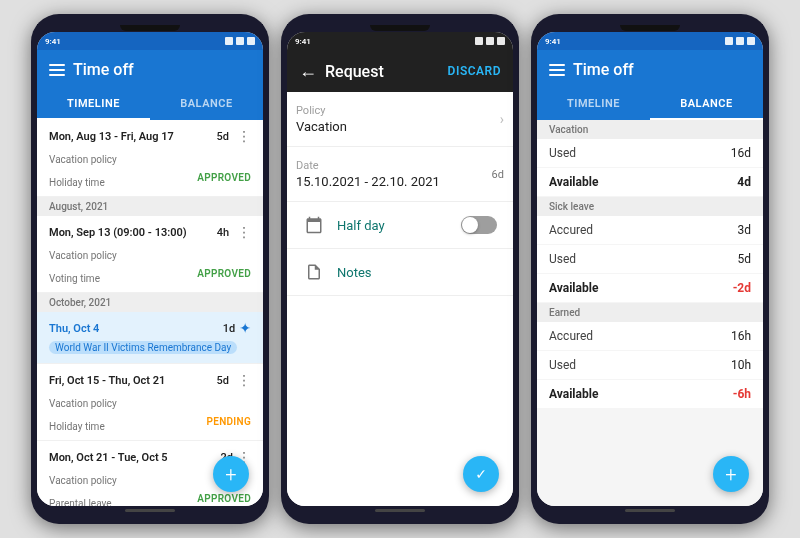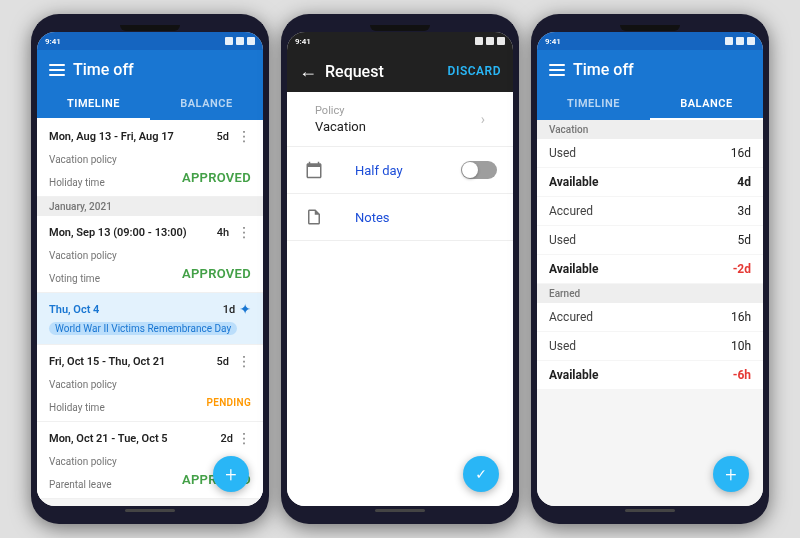--- a/index.html
+++ b/index.html
@@ -175,21 +175,21 @@
       font-size: 10px;
       color: #757575;
       margin-top: 10px;
     }
     .timeline-item-footer {
       display: flex;
       justify-content: flex-end;
       margin-top: 2px;
     }
     .status-approved {
-      font-size: 13px;
+      font-size: 10px;
       color: #43A047;
       font-weight: 600;
       letter-spacing: 0.3px;
     }
     .status-pending {
       font-size: 10px;
       color: #FF9800;
       font-weight: 600;
       letter-spacing: 0.3px;
     }
@@ -233,21 +233,21 @@
     .fab-check {
       font-size: 14px;
     }
     
     .request-content {
       flex: 1;
       background: white;
       overflow-y: auto;
     }
     .request-section {
-      padding: 12px 28px;
+      padding: 12px 9px;
       border-bottom: 1px solid #eeeeee;
       display: flex;
       align-items: center;
       justify-content: space-between;
     }
     .request-label {
       font-size: 11px;
       color: #9e9e9e;
       margin-bottom: 2px;
     }
@@ -270,22 +270,21 @@
       width: 22px;
       height: 22px;
       color: #757575;
       display: flex;
       align-items: center;
       justify-content: center;
     }
     .request-row-label {
       flex: 1;
       font-size: 13px;
-      color: #1d4ed8;
-      margin-left: 18px;
+      color: #0f766e;
     }
     .request-row-value {
       font-size: 11px;
       color: #757575;
     }
     
     .toggle {
       width: 36px;
       height: 18px;
       background: #9e9e9e;
@@ -414,37 +413,38 @@
               <span class="more-icon">⋮</span>
             </div>
           </div>
           <div class="timeline-item-sub">Vacation policy</div>
           <div class="timeline-item-footer" style="justify-content:space-between;align-items:center;">
             <span class="timeline-item-sub">Holiday time</span>
             <span class="status-approved">APPROVED</span>
           </div>
         </div>
 
-        <div class="section-header">January, 2021</div>
+        <div class="section-header">August, 2021</div>
 
         <div class="timeline-item">
           <div class="timeline-item-header">
             <span class="timeline-item-title">Mon, Sep 13 (09:00 - 13:00)</span>
             <div style="display:flex;align-items:center;gap:4px;">
               <span class="timeline-item-duration">4h</span>
               <span class="more-icon">⋮</span>
             </div>
           </div>
           <div class="timeline-item-sub">Vacation policy</div>
           <div class="timeline-item-footer" style="justify-content:space-between;align-items:center;">
             <span class="timeline-item-sub">Voting time</span>
             <span class="status-approved">APPROVED</span>
           </div>
         </div>
 
+        <div class="section-header">October, 2021</div>
 
         <div class="timeline-item highlighted">
           <div class="timeline-item-header">
             <span class="timeline-item-title blue">Thu, Oct 4</span>
             <div style="display:flex;align-items:center;gap:4px;">
               <span class="timeline-item-duration">1d</span>
               <span style="color:#1976D2;font-size:14px;">✦</span>
             </div>
           </div>
           <div class="holiday-badge">
@@ -514,20 +514,27 @@
       <div class="request-content" style="position:relative;">
 
         <div class="request-section">
           <div>
             <div class="request-label">Policy</div>
             <div class="request-value">Vacation</div>
           </div>
           <span class="request-chevron">›</span>
         </div>
 
+        <div class="request-section">
+          <div>
+            <div class="request-label">Date</div>
+            <div class="request-value">15.10.2021 - 22.10. 2021</div>
+          </div>
+          <span class="request-row-value">6d</span>
+        </div>
 
         <div class="request-row">
           <div class="request-row-icon">
             <svg width="18" height="18" viewBox="0 0 24 24" fill="#757575">
               <path d="M20 3h-1V1h-2v2H7V1H5v2H4c-1.1 0-2 .9-2 2v16c0 1.1.9 2 2 2h16c1.1 0 2-.9 2-2V5c0-1.1-.9-2-2-2zm0 18H4V8h16v13z"></path>
             </svg>
           </div>
           <span class="request-row-label">Half day</span>
           <div class="toggle">
             <div class="toggle-knob"></div>
@@ -587,20 +594,21 @@
         <div class="balance-category-header">Vacation</div>
         <div class="balance-row">
           <span class="balance-row-label">Used</span>
           <span class="balance-row-value">16d</span>
         </div>
         <div class="balance-row bold">
           <span class="balance-row-label">Available</span>
           <span class="balance-row-value">4d</span>
         </div>
 
+        <div class="balance-category-header">Sick leave</div>
         <div class="balance-row">
           <span class="balance-row-label">Accured</span>
           <span class="balance-row-value">3d</span>
         </div>
         <div class="balance-row">
           <span class="balance-row-label">Used</span>
           <span class="balance-row-value">5d</span>
         </div>
         <div class="balance-row bold">
           <span class="balance-row-label">Available</span>

